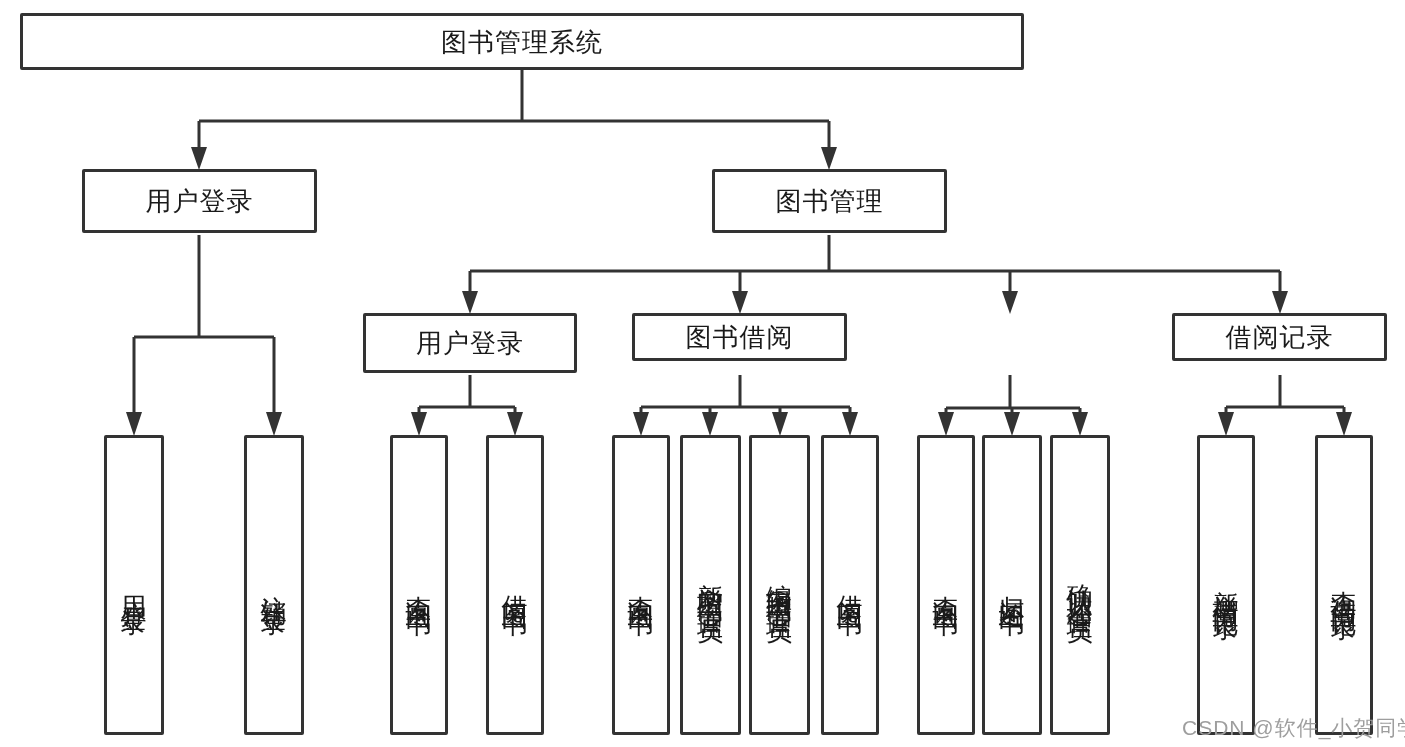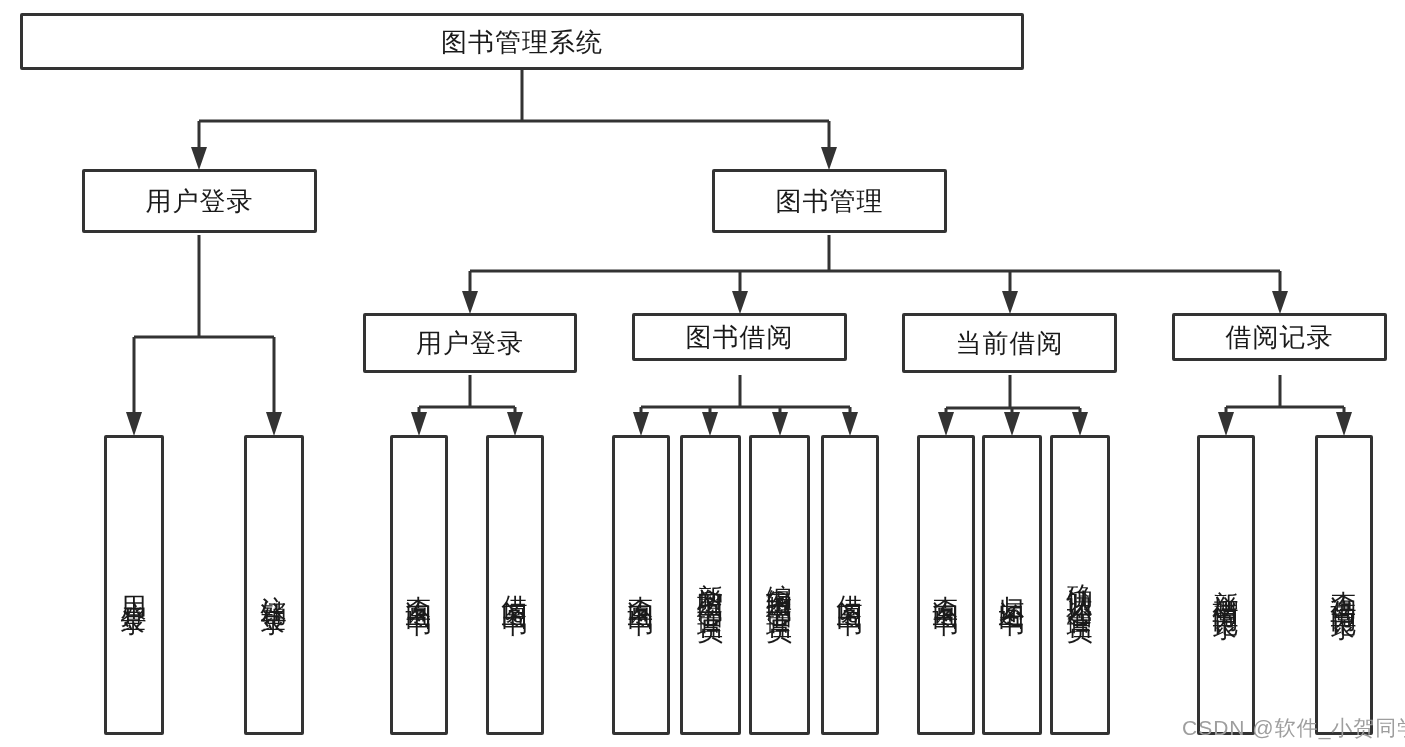--- a/index.html
+++ b/index.html
@@ -104,23 +104,20 @@
   <div class="box" style="left:712px;top:169px;width:235px;height:64px">
     <span class="hlabel">图书管理</span>
   </div>
 
   <div class="box" style="left:363px;top:313px;width:214px;height:60px">
     <span class="hlabel">用户登录</span>
   </div>
   <div class="box" style="left:632px;top:313px;width:215px;height:48px">
     <span class="hlabel">图书借阅</span>
   </div>
-  <div class="box" style="left:902px;top:313px;width:215px;height:60px">
-    <span class="hlabel">当前借阅</span>
-  </div>
   <div class="box" style="left:1172px;top:313px;width:215px;height:48px">
     <span class="hlabel">借阅记录</span>
   </div>
 
   <div class="box" style="left:104px;top:435px;width:60px;height:300px">
     <span class="vlabel">用户登录</span>
   </div>
   <div class="box" style="left:244px;top:435px;width:60px;height:300px">
     <span class="vlabel">注销登录</span>
   </div>

